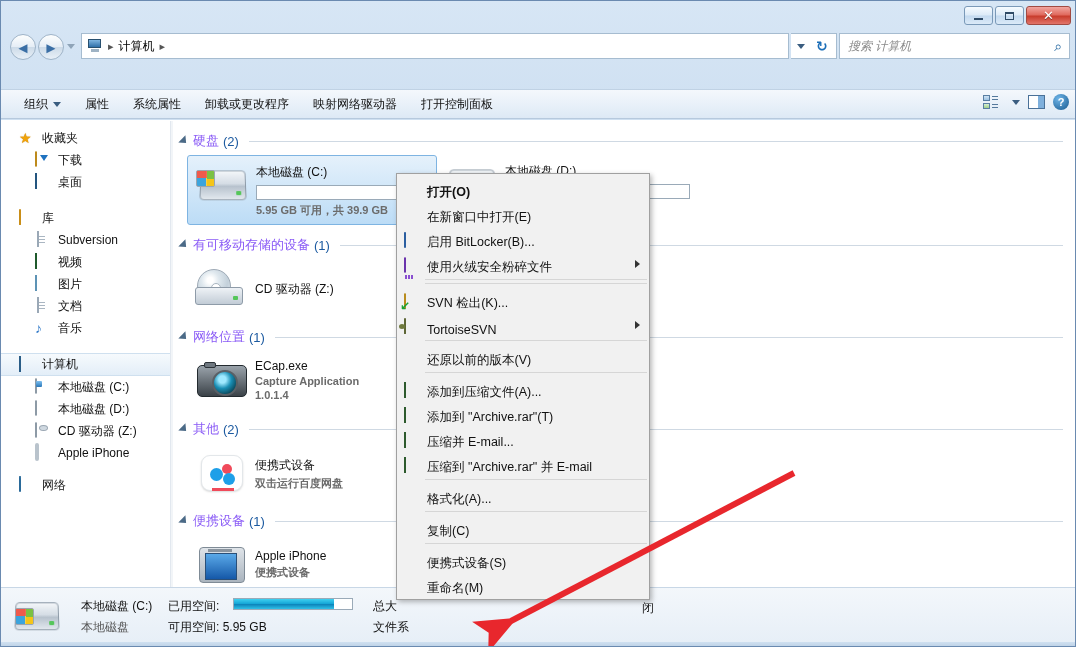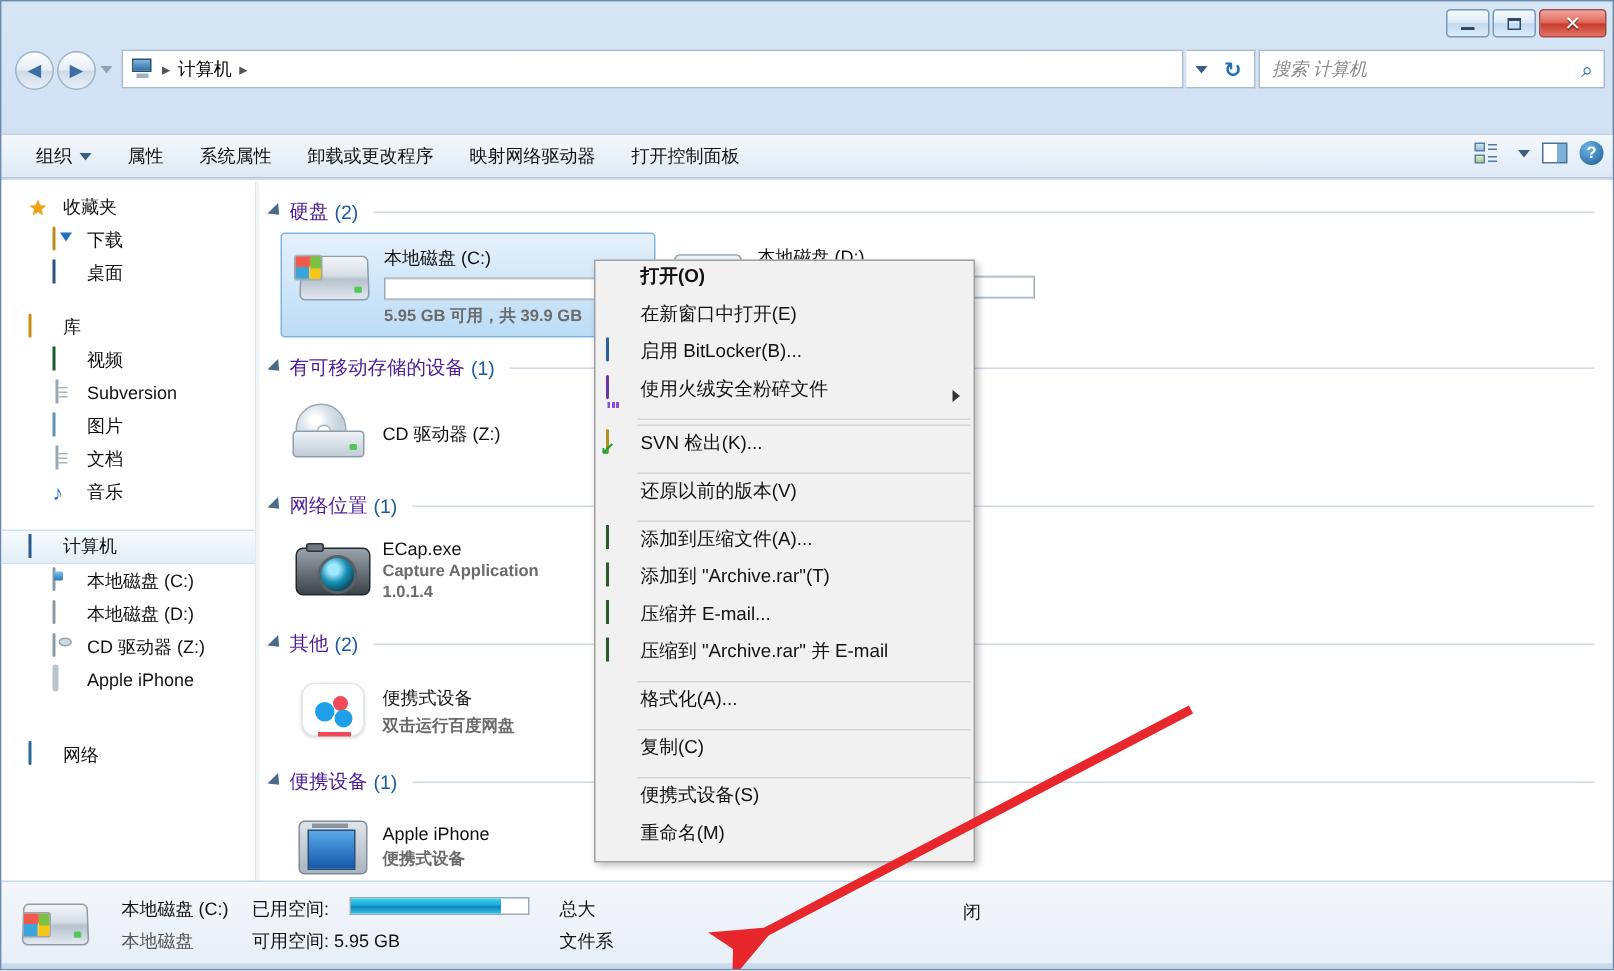--- a/index.html
+++ b/index.html
@@ -123,21 +123,21 @@
   .ico-cd { width:15px;height:11px;margin-top:3px;border-radius:2px;background:linear-gradient(#eef2f6,#b9c5d0);border:1px solid #8d9aa6; }
   .ico-cd:after{content:'';position:absolute;left:4px;top:2px;width:7px;height:4px;border-radius:50%;background:#cfd8e0;border:1px solid #9aa6b2;}
   .ico-phone { width:14px;height:12px;margin-top:2px;background:linear-gradient(#7fc2f0,#1d5d96);border:2px solid #b9c3cc;border-radius:2px; }
   .ico-net { width:15px;height:13px;margin-top:2px;background:linear-gradient(#9fd7f5,#2f7fb8);border-radius:50% 50% 3px 3px;border:1px solid #2a6a9a; }
 
   
   #files { position:absolute; left:172px; top:0; width:904px; height:467px; background:#fff; overflow:hidden; }
   .grouphdr { display:flex; align-items:center; height:20px; margin:10px 0 4px 8px; }
   .gtri { width:0;height:0;margin-right:6px;
     border-top:5px solid transparent;border-bottom:5px solid transparent;border-left:6px solid #4b6a87; transform:rotate(45deg); }
-  .gtitle { color:#4c1d95; font-size:13px; white-space:nowrap; }
+  .gtitle { color:#8b5cf6; font-size:13px; white-space:nowrap; }
   .gcount { color:#1c5aa0; font-size:13px; margin-left:4px; }
   .grule { flex:1; height:1px; background:#cfd9e3; margin-left:10px; margin-right:14px; }
 
   .tilerow { display:flex; padding-left:14px; }
   .tile { display:flex; width:250px; padding:6px 6px 6px 6px; align-items:flex-start; }
   .tile.sel { background:linear-gradient(to bottom,#e5f1fb,#bcdcf6); border:1px solid #7eb4e2; border-radius:3px; }
   .tileico { width:58px; flex:0 0 58px; height:46px; position:relative; margin-right:4px; }
   .tiletext { padding-top:2px; }
   .tname { font-size:12px; color:#111; white-space:nowrap; }
   .tsub { font-size:11px; color:#6b6b6b; white-space:nowrap; margin-top:2px;font-weight:bold;}
@@ -200,21 +200,21 @@
   #statusstrip { position:absolute; left:0; top:641px; width:1076px; height:6px;
      background:linear-gradient(#cfe0f0,#b9cee4); }
 
   
   #ctxmenu {
     position:absolute; left:395px; top:172px; width:254px;
     background:#f1f1f1; border:1px solid #a0a0a0;
     box-shadow:2px 2px 5px rgba(0,0,0,.28);
     padding:2px 0 2px 0;
   }
-  .ctxitem { display:flex; align-items:flex-start; height:25px; padding-left:4px; position:relative; }
+  .ctxitem { display:flex; align-items:flex-end; height:25px; padding-left:4px; position:relative; }
   .ctxicon { width:22px; flex:0 0 22px; height:18px; position:relative; margin-right:4px; }
   .ctxlabel { font-size:12.5px; color:#111; white-space:nowrap; }
   .ctxitem.bold .ctxlabel { font-weight:bold; }
   .ctxsep { height:1px; background:#d6d6d6; margin:3px 2px 3px 28px; }
   .ctxarrow { position:absolute; right:9px; top:9px; width:0;height:0;
      border-top:4px solid transparent;border-bottom:4px solid transparent;border-left:5px solid #333; }
 
   .ic-shield { width:15px;height:16px;margin-left:3px;margin-top:1px;
      background:linear-gradient(to bottom right,#3a7fd5 0 50%,#f2c12e 50% 100%);
      border-radius:3px 3px 7px 7px; border:1px solid #2b5ea0; }
@@ -328,26 +328,26 @@
           <span class="navlabel">桌面</span>
         </div>
       </div>
 
       <div class="navgroup" style="margin-top:14px">
         <div class="navrow">
           <span class="navico"><i class="ico-folder"></i></span>
           <span class="navlabel">库</span>
         </div>
         <div class="navrow child">
+          <span class="navico"><i class="ico-doc"></i></span>
+          <span class="navlabel">Subversion</span>
+        </div>
+        <div class="navrow child">
           <span class="navico"><i class="ico-video"></i></span>
           <span class="navlabel">视频</span>
-        </div>
-        <div class="navrow child">
-          <span class="navico"><i class="ico-doc"></i></span>
-          <span class="navlabel">Subversion</span>
         </div>
         <div class="navrow child">
           <span class="navico"><i class="ico-pic"></i></span>
           <span class="navlabel">图片</span>
         </div>
         <div class="navrow child">
           <span class="navico"><i class="ico-doc"></i></span>
           <span class="navlabel">文档</span>
         </div>
         <div class="navrow child">
@@ -372,21 +372,21 @@
         <div class="navrow child">
           <span class="navico"><i class="ico-cd"></i></span>
           <span class="navlabel">CD 驱动器 (Z:)</span>
         </div>
         <div class="navrow child">
           <span class="navico"><i class="ico-phone"></i></span>
           <span class="navlabel">Apple iPhone</span>
         </div>
       </div>
 
-      <div class="navgroup" style="margin-top:28px">
+      <div class="navgroup" style="margin-top:10px">
         <div class="navrow">
           <span class="navico"><i class="ico-net"></i></span>
           <span class="navlabel">网络</span>
         </div>
       </div>
     </div>
 
     <div id="splitter"></div>
 
     <div id="files">
@@ -547,20 +547,25 @@
         <span class="ctxicon"><i class="ic-shred"></i></span>
         <span class="ctxlabel">使用火绒安全粉碎文件</span>
         <i class="ctxarrow"></i>
       </div>
       <div class="ctxsep"></div>
       <div class="ctxsep"></div>
       <div class="ctxitem">
         <span class="ctxicon"><i class="ic-svn"></i></span>
         <span class="ctxlabel">SVN 检出(K)...</span>
       </div>
+      <div class="ctxitem">
+        <span class="ctxicon"><i class="ic-tortoise"></i></span>
+        <span class="ctxlabel">TortoiseSVN</span>
+        <i class="ctxarrow"></i>
+      </div>
       <div class="ctxsep"></div>
       <div class="ctxitem">
         <span class="ctxicon"></span>
         <span class="ctxlabel">还原以前的版本(V)</span>
       </div>
       <div class="ctxsep"></div>
       <div class="ctxitem">
         <span class="ctxicon"><i class="ic-rar"></i></span>
         <span class="ctxlabel">添加到压缩文件(A)...</span>
       </div>

